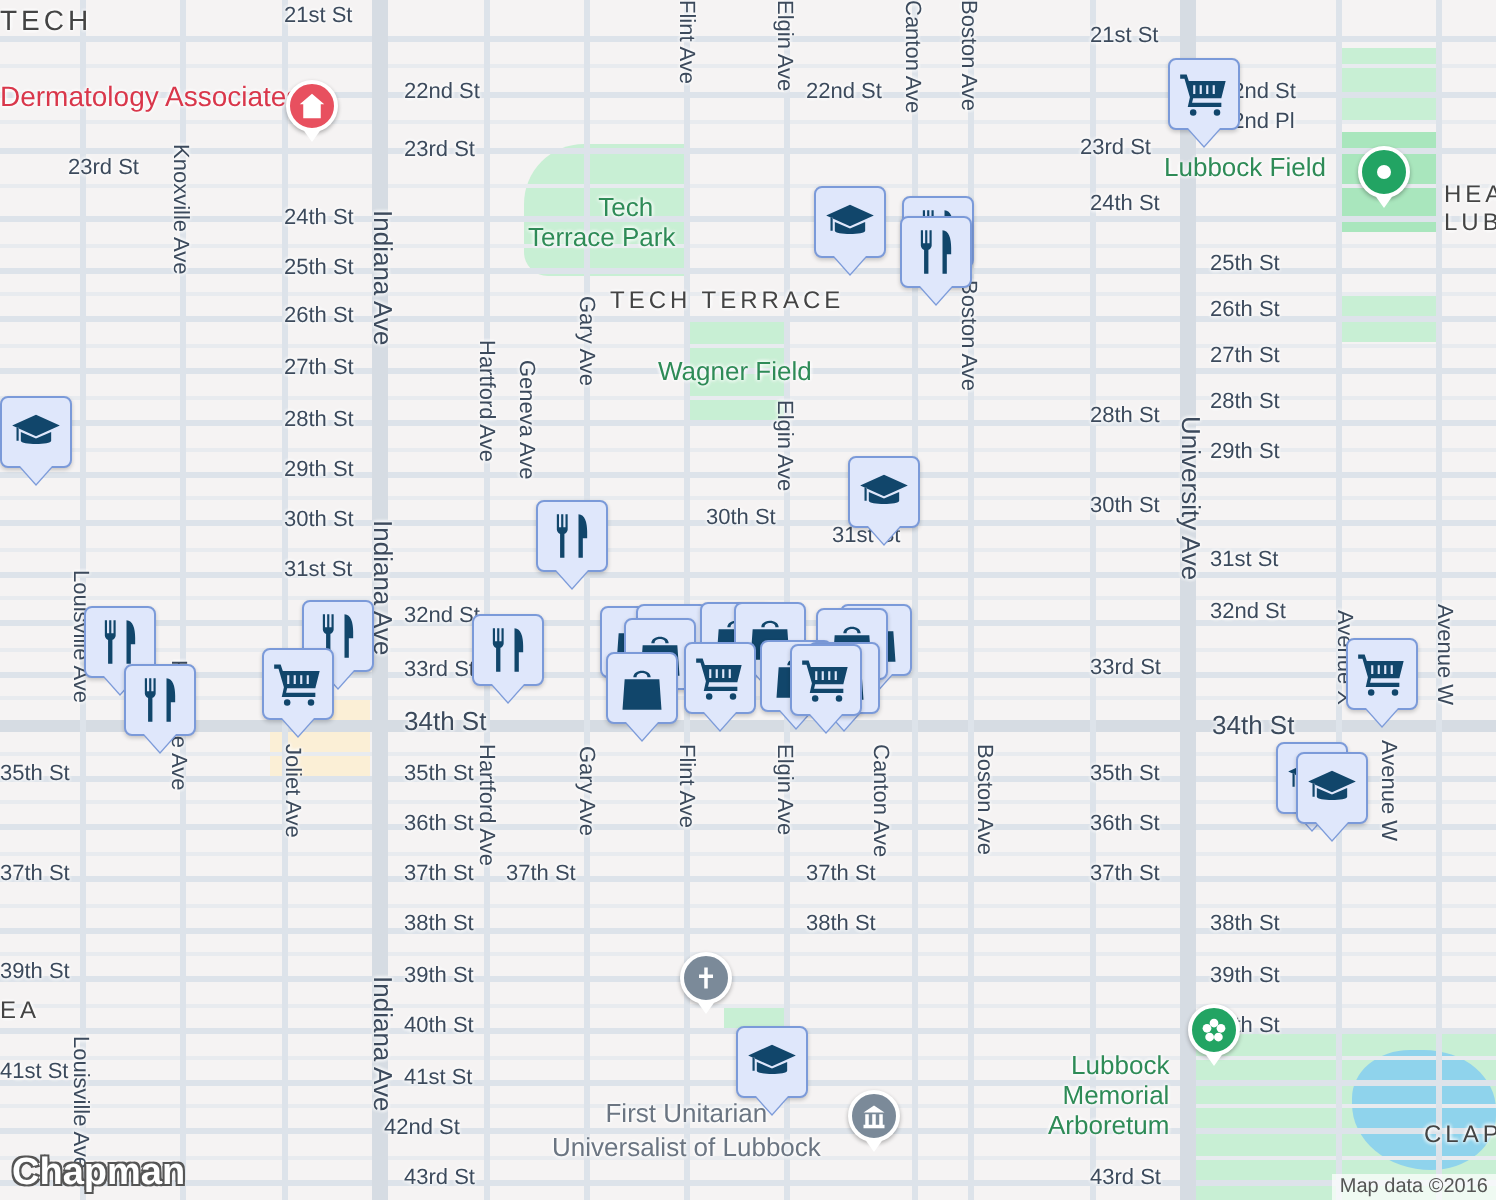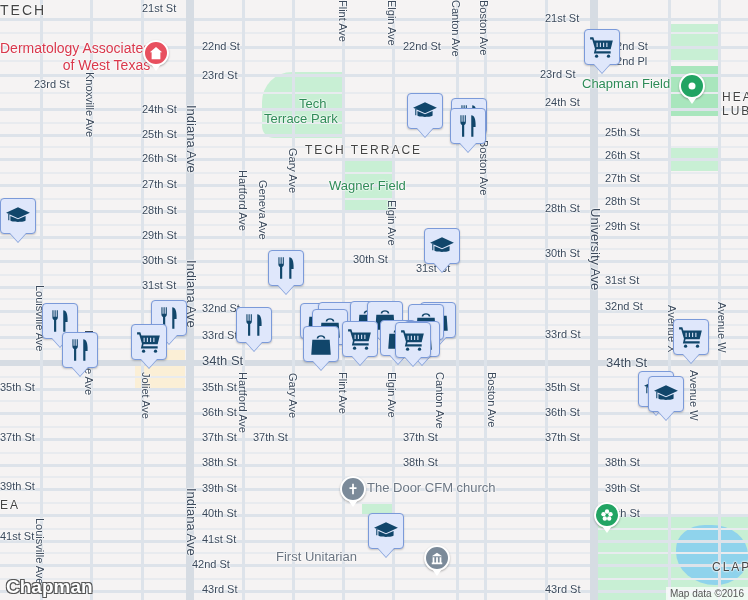--- a/index.html
+++ b/index.html
@@ -200,56 +200,60 @@
   <div class="lbl vert" style="left:490px;top:0">Boston Ave</div>
   <div class="lbl vert" style="left:490px;top:140px">Boston Ave</div>
   <div class="lbl vert" style="left:498px;top:372px">Boston Ave</div>
   <div class="lbl vert big" style="left:603px;top:208px">University Ave</div>
   <div class="lbl vert" style="left:678px;top:305px">Avenue X</div>
   <div class="lbl vert" style="left:728px;top:302px">Avenue W</div>
   <div class="lbl vert" style="left:700px;top:370px">Avenue W</div>
 
   <div class="lbl red" style="left:0;top:40px;text-align:right;">
     <div>Dermatology Associates</div>
-    <div style="padding-left:50px">of West Texas</div>
   </div>
   <div class="pin red" style="left:143px;top:40px">
     <svg viewBox="0 0 16 16">
         <path d="M8 1 L15 7 H13 V15 H3 V7 H1 Z M7 8 V6 H9 V8 H11 V10 H9 V12 H7 V10 H5 V8 Z"></path>
       </svg>
   </div>
 
   <div class="lbl green" style="left:288px;top:96px;text-align:center;">
     <div>Tech</div>
     <div style="margin-left:-24px">Terrace Park</div>
   </div>
   <div class="lbl green" style="left:329px;top:178px">Wagner Field</div>
-  <div class="lbl green" style="left:582px;top:76px">Chapman Field</div>
+  <div class="lbl green" style="left:582px;top:76px">Lubbock Field</div>
   <div class="pin green" style="left:679px;top:73px">
     <svg viewBox="0 0 16 16">
         <circle cx="8" cy="8" r="4"></circle>
       </svg>
   </div>
 
-  <div class="lbl grey" style="left:367px;top:479px">The Door CFM church</div>
   <div class="pin grey" style="left:340px;top:476px">
     <svg viewBox="0 0 16 16">
         <path d="M7 2 H9 V6 H12 V8 H9 V14 H7 V8 H4 V6 H7 Z"></path>
       </svg>
   </div>
 
   <div class="lbl grey" style="left:276px;top:548px;text-align:center;">
     <div>First Unitarian</div>
+    <div>Universalist of Lubbock</div>
   </div>
   <div class="pin grey" style="left:424px;top:545px">
     <svg viewBox="0 0 16 16">
         <path d="M8 2 L14 6 H2 Z M3 7 H5 V13 H3 Z M7 7 H9 V13 H7 Z M11 7 H13 V13 H11 Z M2 13 H14 V15 H2 Z"></path>
       </svg>
   </div>
 
+  <div class="lbl green" style="left:524px;top:525px;text-align:right;line-height:15px;">
+    <div>Lubbock</div>
+    <div>Memorial</div>
+    <div>Arboretum</div>
+  </div>
   <div class="pin green" style="left:594px;top:502px">
     <svg viewBox="0 0 16 16">
         <circle cx="8" cy="4" r="2.5"></circle>
         <circle cx="12" cy="7" r="2.5"></circle>
         <circle cx="10.5" cy="12" r="2.5"></circle>
         <circle cx="5.5" cy="12" r="2.5"></circle>
         <circle cx="4" cy="7" r="2.5"></circle>
       </svg>
   </div>
 

